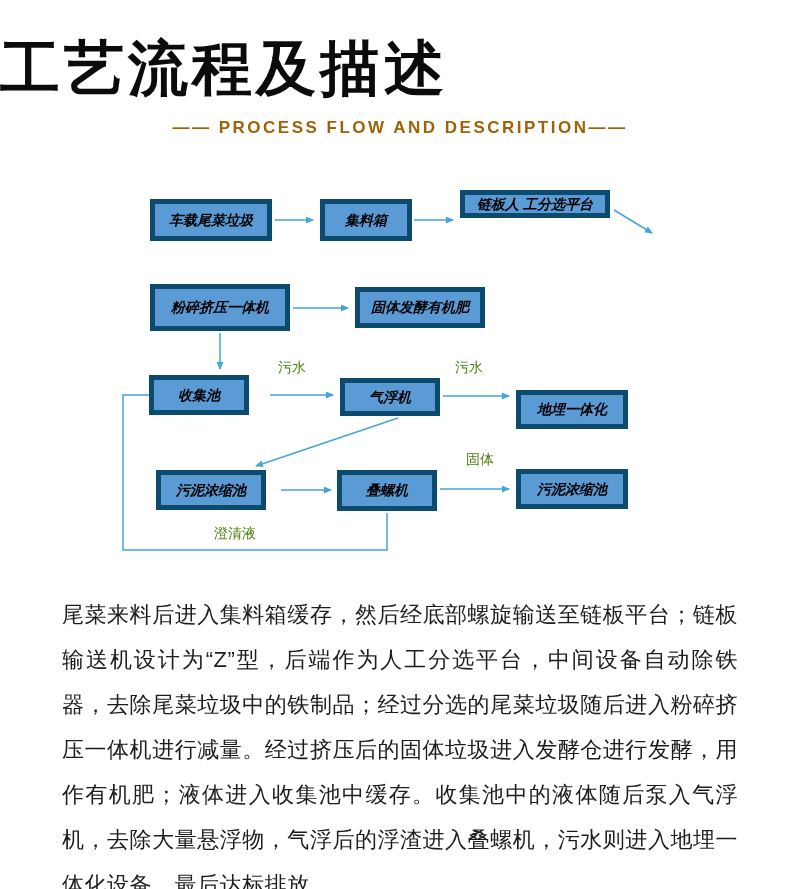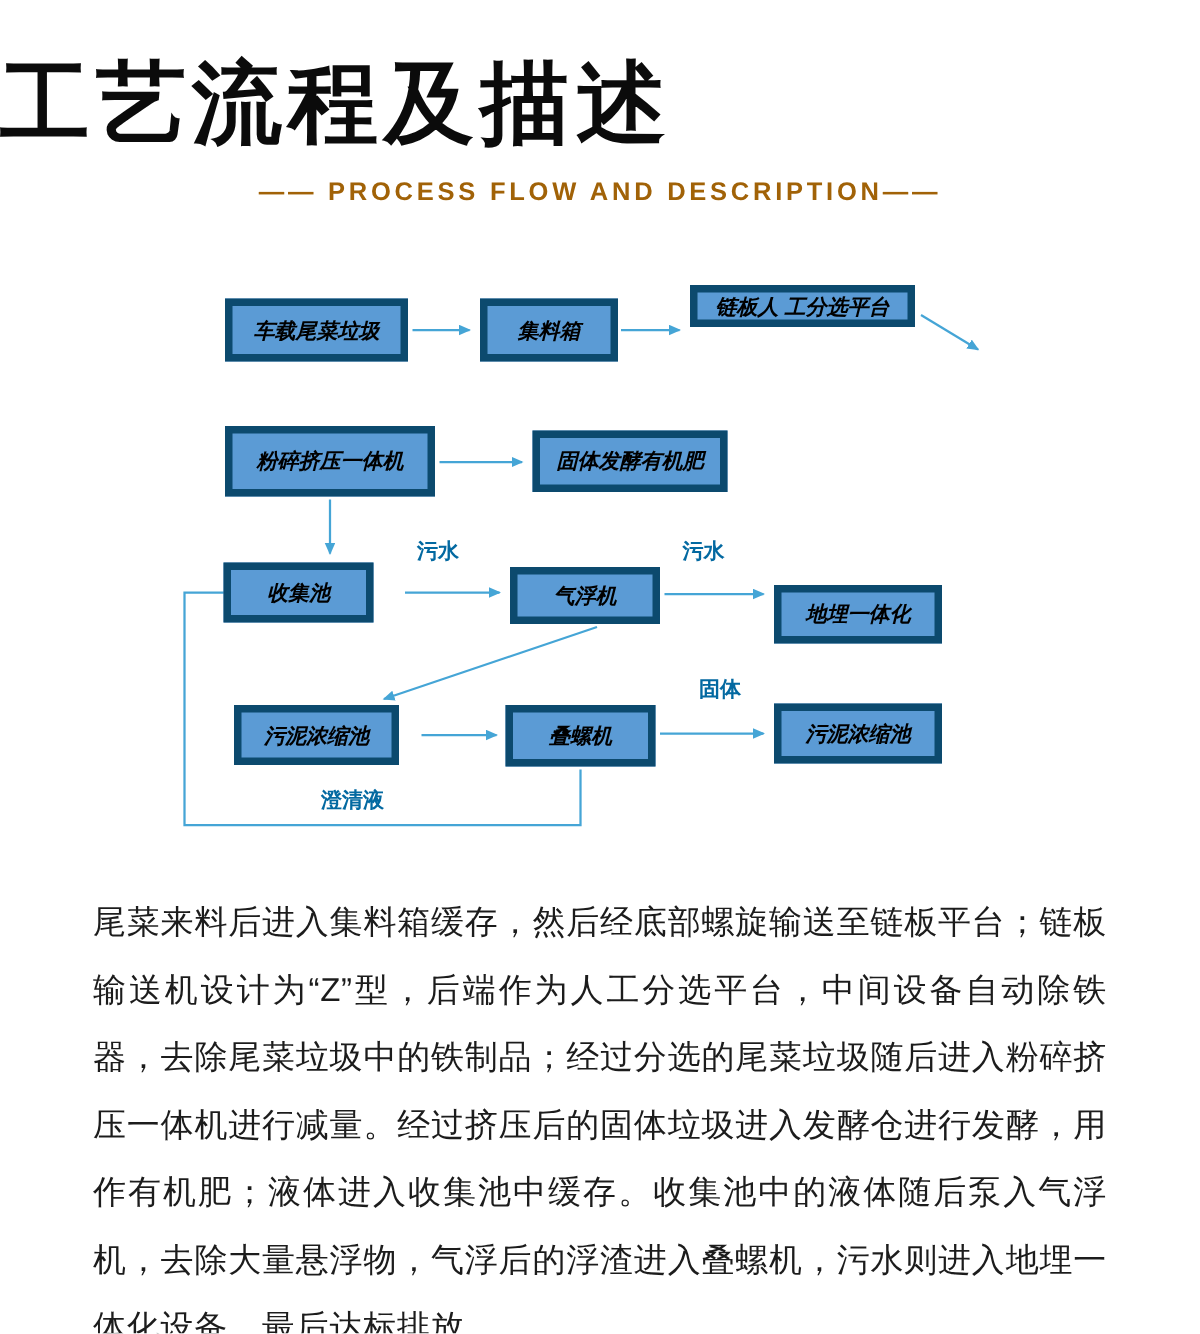--- a/index.html
+++ b/index.html
@@ -53,22 +53,22 @@
     font-size:14px;
     font-weight:700;
     color:#000;
     padding:2px 4px;
     line-height:1.2;
     font-style:italic;
   }
   .edge-label{
     position:absolute;
     font-size:14px;
-    font-weight:700;
-    color:#0369a1;
+    font-weight:400;
+    color:#4d7c0f;
     background:transparent;
     white-space:nowrap;
   }
   .description{
     margin:18px 62px 0;
     font-size:22px;
     line-height:45px;
     text-align:justify;
     color:#1c1c1c;
     letter-spacing:0.5px;

